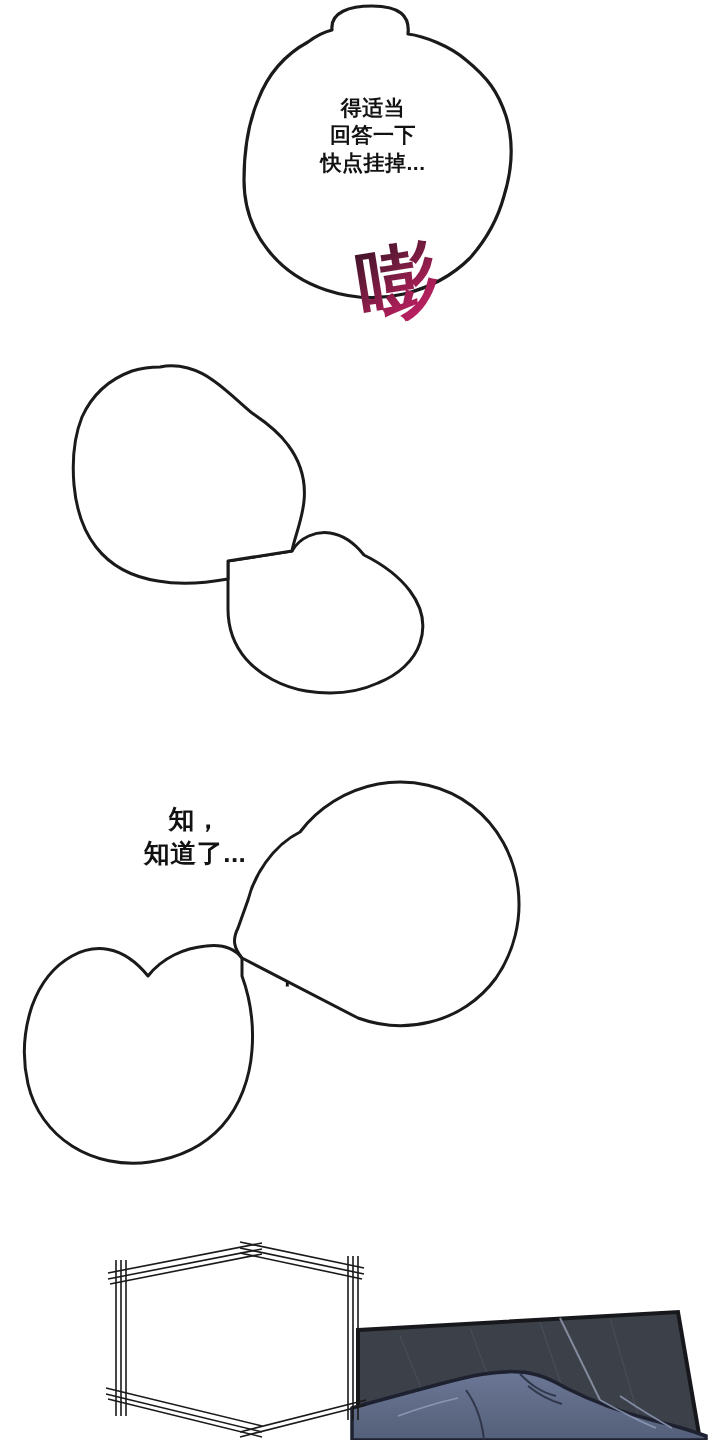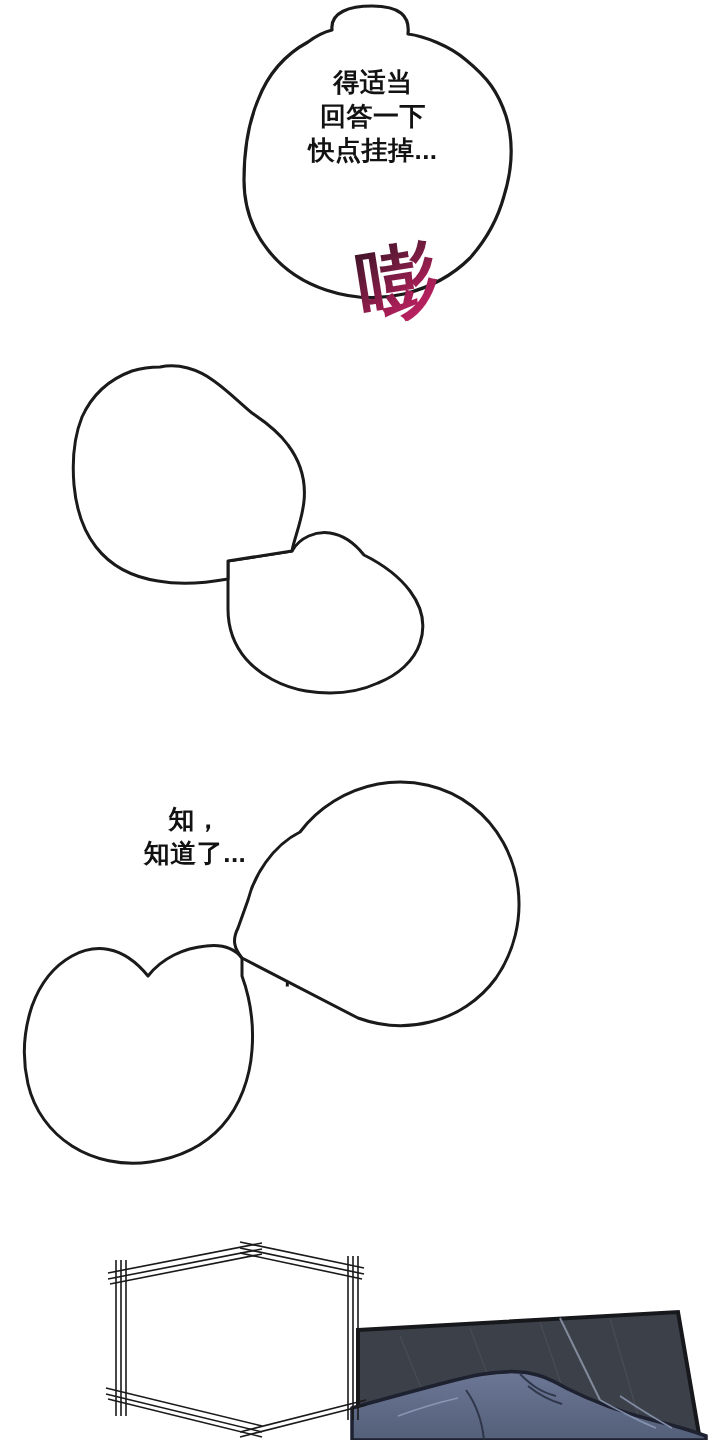--- a/index.html
+++ b/index.html
@@ -42,22 +42,22 @@
     position: absolute;
     font-weight: 900;
     line-height: 1;
     white-space: pre;
     font-family: "Liberation Sans", "DejaVu Sans", sans-serif;
   }
 
   
   #panel-1 { top: 0; height: 360px; }
   #bubble-1-text {
-    left: 248px; top: 66px; width: 250px;
-    font-size: 26px;
+    left: 248px; top: 94px; width: 250px;
+    font-size: 21px;
   }
   #sfx-1 {
     left: 352px; top: 249px;
     font-size: 80px;
     transform: rotate(-9deg);
     transform-origin: left top;
     background: linear-gradient(150deg, #3a1226 0%, #6e1b3d 35%, #a41e55 65%, #c9246b 100%);
     -webkit-background-clip: text;
     background-clip: text;
     color: transparent;

